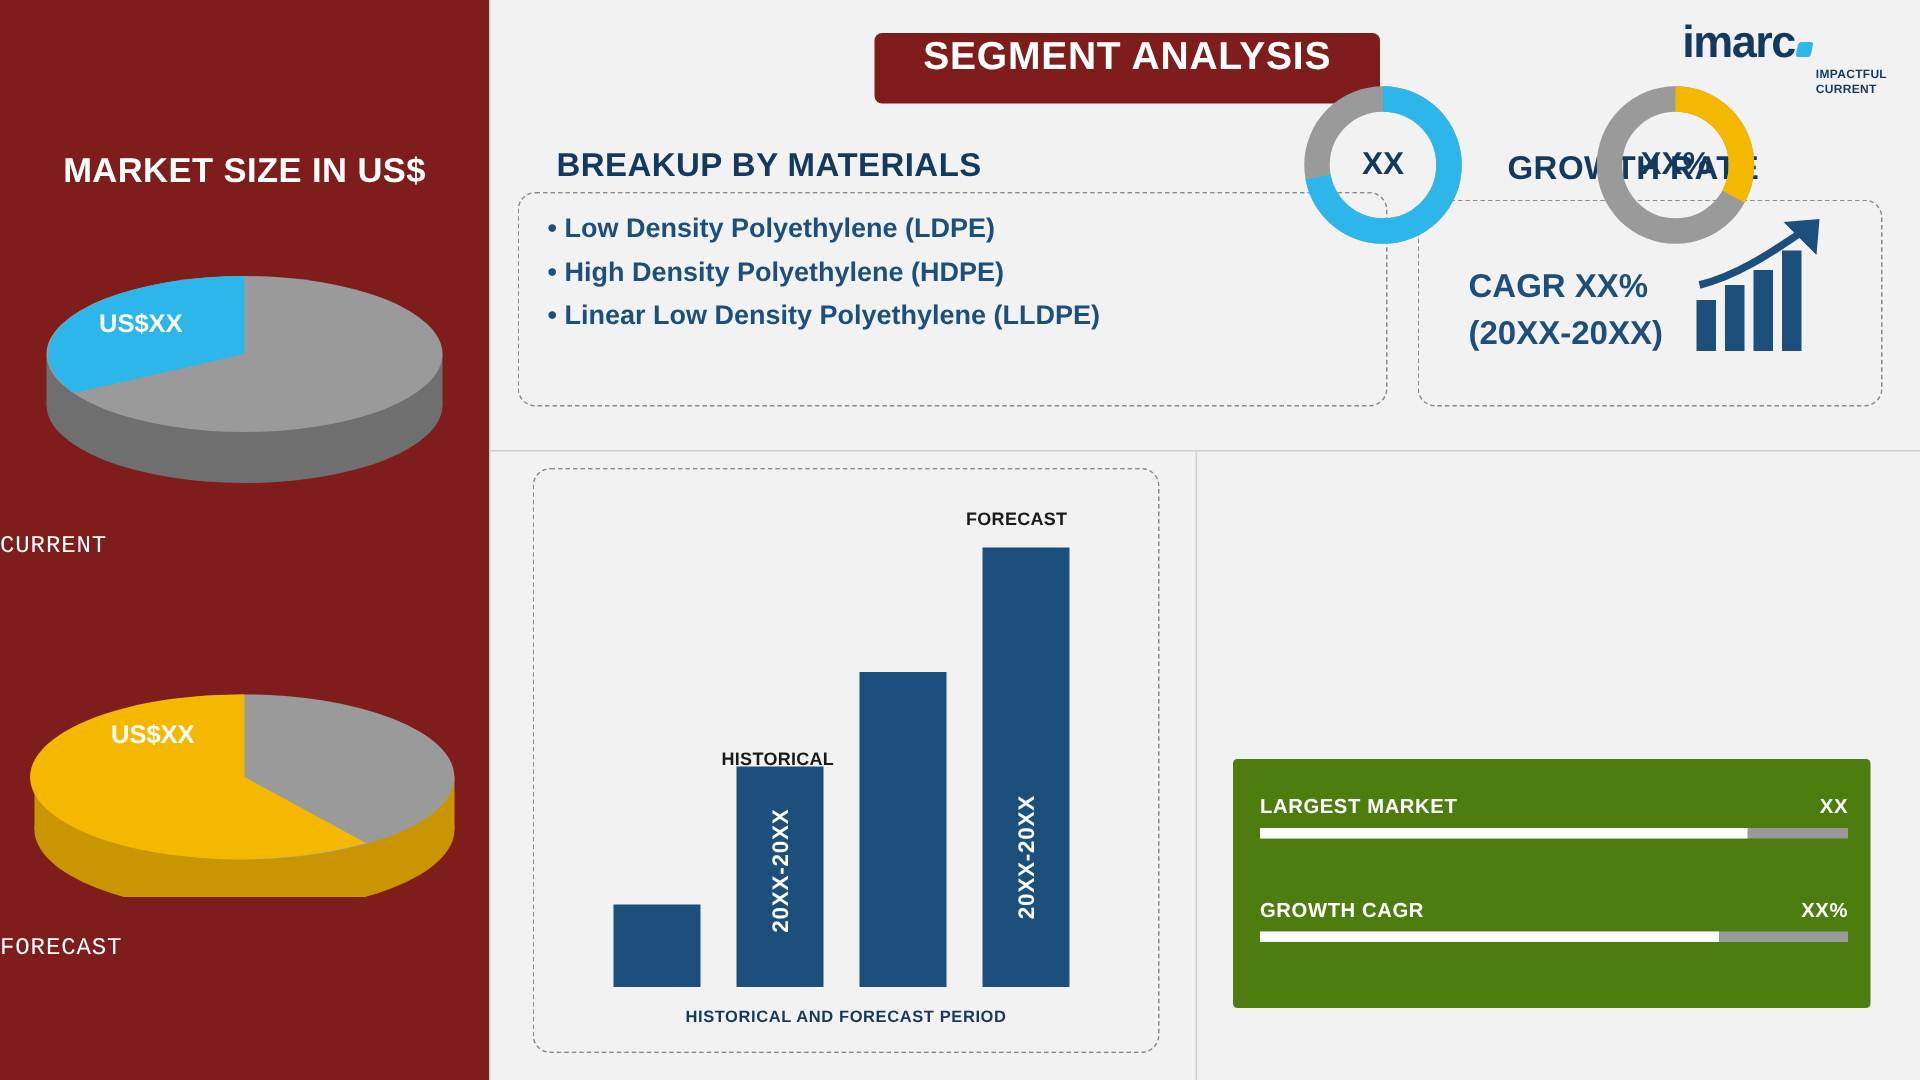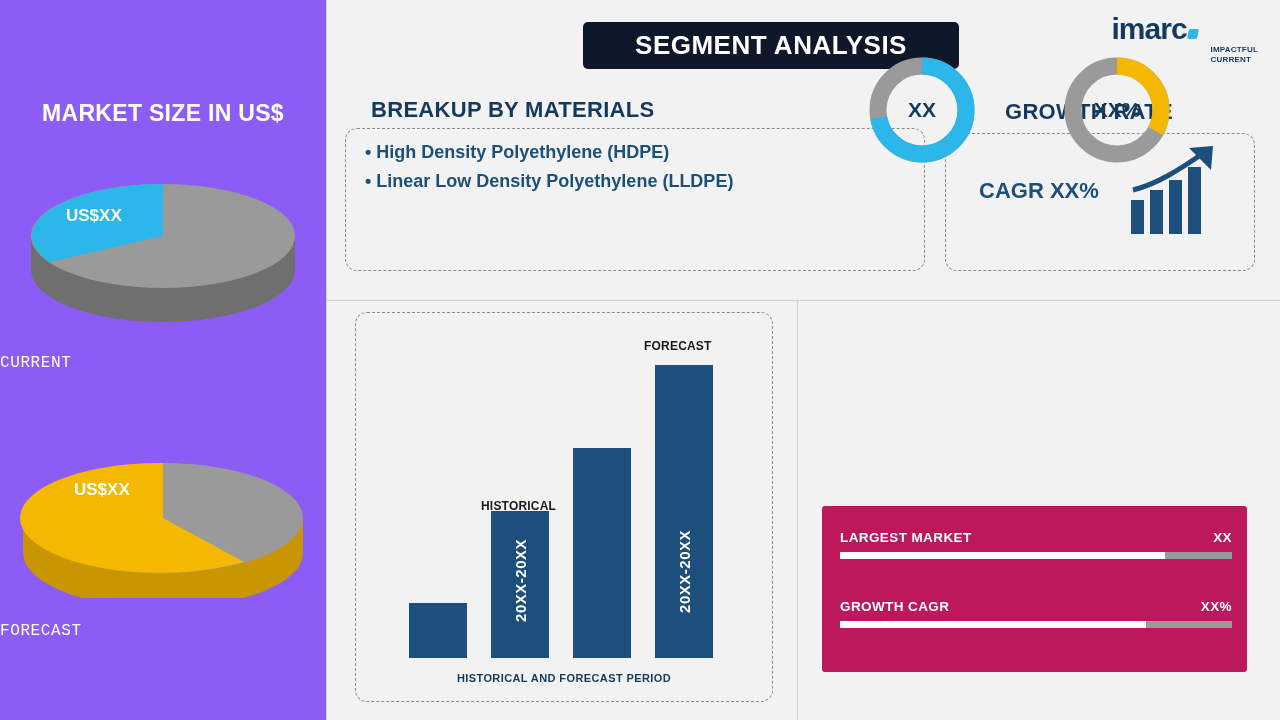--- a/index.html
+++ b/index.html
@@ -8,21 +8,21 @@
     font-family: "Liberation Sans", sans-serif;
     background: #ffffff;
     overflow: hidden;
   }
   .page { position: relative; width: 1280px; height: 720px; }
 
   
   .left-panel {
     position: absolute; left: 0; top: 0;
     width: 326px; height: 720px;
-    background: #8b5cf6;
+    background: #7f1d1d;
     padding-left: 36px;
   }
   .left-title {
     position: absolute; left: 0; top: 100px; width: 326px;
     text-align: center; color: #ffffff;
     font-size: 23px; font-weight: bold; letter-spacing: .3px;
   }
   .pie-wrap { position: absolute; left: 0; width: 376px; }
   .pie-wrap.current { top: 150px; }
   .pie-wrap.forecast { top: 418px; }
@@ -39,31 +39,31 @@
 
   
   .right-area {
     position: absolute; left: 326px; top: 0;
     width: 954px; height: 720px;
     background: #f2f2f2;
     border-left: 1px solid #cfcfcf;
   }
   .seg-banner {
     position: absolute; left: 256px; top: 22px;
-    width: 376px; height: 47px;
-    background: #0f172a; border-radius: 5px;
-    display: flex; align-items: center; justify-content: center;
+    width: 337px; height: 47px;
+    background: #7f1d1d; border-radius: 5px;
+    display: flex; align-items: flex-start; justify-content: center;
   }
   .seg-banner span {
     color: #ffffff; font-size: 26px; font-weight: bold; letter-spacing: .5px;
   }
 
   .logo {
     position: absolute; right: 22px; top: 14px;
-    display: flex; align-items: flex-start; gap: 13px;
+    display: flex; align-items: flex-start; gap: 3px;
   }
   .logo-word {
     font-size: 30px; font-weight: bold; color: #14395e;
     letter-spacing: -1px; line-height: 1;
   }
   .logo-dot {
     display: inline-block; width: 10px; height: 10px;
     background: #2cb6ea; border-radius: 2px;
     transform: skewX(-12deg);
     margin-left: 1px;
@@ -137,21 +137,21 @@
   .donut-label {
     position: absolute; inset: 0;
     display: flex; align-items: center; justify-content: center;
     color: #14395e; font-size: 21px; font-weight: bold;
   }
 
   
   .stats-card {
     position: absolute; left: 822px; top: 506px;
     width: 425px; height: 166px;
-    background: #be185d; border-radius: 3px;
+    background: #4d7c0f; border-radius: 3px;
   }
   .stat-row { position: absolute; left: 18px; width: 392px; }
   .stat-row.r1 { top: 24px; }
   .stat-row.r2 { top: 93px; }
   .stat-head {
     display: flex; justify-content: space-between; align-items: baseline;
     color: #ffffff; font-size: 13.5px; font-weight: bold; letter-spacing: .4px;
   }
   .stat-track {
     margin-top: 7px; height: 7px; background: #9a9a9a; width: 100%;
@@ -203,28 +203,30 @@
       <div class="logo-word"><span>imarc</span><span class="logo-dot"></span></div>
       <div class="logo-sub">
         <div>IMPACTFUL</div>
         <div>CURRENT</div>
       </div>
     </div>
 
     <div class="sec-title materials">BREAKUP BY MATERIALS</div>
     <div class="dashed-box box-materials"></div>
     <div class="mat-list">
+      <div class="mat-item">Low Density Polyethylene (LDPE)</div>
       <div class="mat-item">High Density Polyethylene (HDPE)</div>
       <div class="mat-item">Linear Low Density Polyethylene (LLDPE)</div>
     </div>
 
     <div class="sec-title growth">GROWTH RATE</div>
     <div class="dashed-box box-growth"></div>
     <div class="cagr-text">
       <div>CAGR XX%</div>
+      <div>(20XX-20XX)</div>
     </div>
     <div class="growth-graphic">
       <svg width="100" height="95" viewBox="0 0 100 95">
         <rect x="4" y="58" width="13" height="34" fill="#1d4f7c"></rect>
         <rect x="23" y="48" width="13" height="44" fill="#1d4f7c"></rect>
         <rect x="42" y="38" width="13" height="54" fill="#1d4f7c"></rect>
         <rect x="61" y="25" width="13" height="67" fill="#1d4f7c"></rect>
         <path d="M6 48 C 30 42, 52 28, 78 10" stroke="#1d4f7c" stroke-width="5" fill="none"></path>
         <path d="M62 6 L86 4 L84 28 Z" fill="#1d4f7c"></path>
       </svg>

